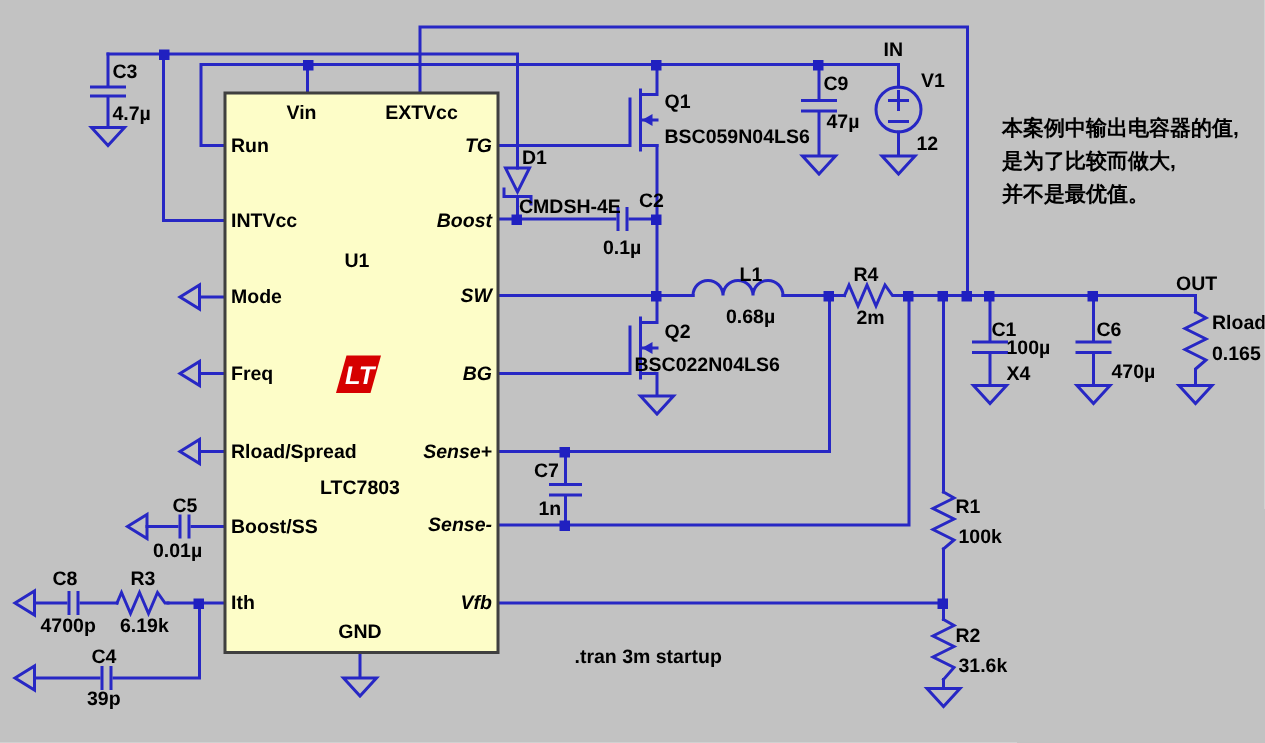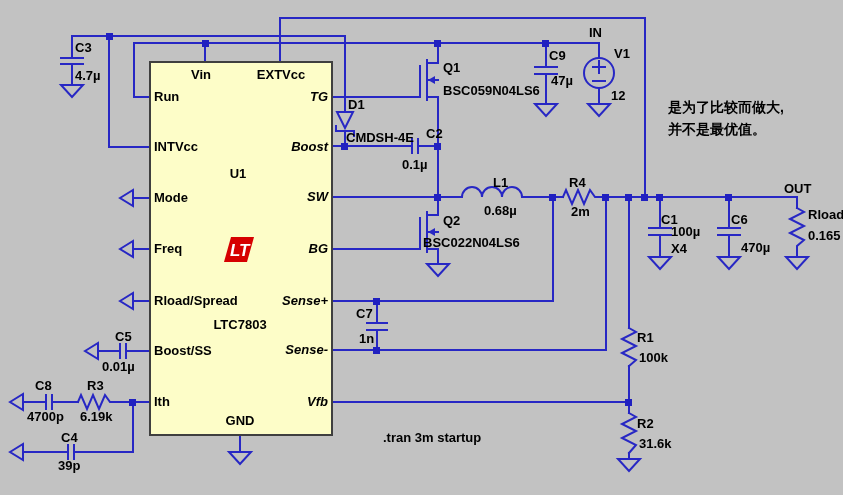--- a/index.html
+++ b/index.html
@@ -263,16 +263,17 @@
   <div class="lbl" style="left:27px;top:409px">4700p</div>
 
   <div class="lbl" style="left:87px;top:378px">R3</div>
   <div class="lbl" style="left:80px;top:409px">6.19k</div>
 
   <div class="lbl" style="left:61px;top:430px">C4</div>
   <div class="lbl" style="left:58px;top:458px">39p</div>
 
   <div class="lbl" style="left:383px;top:430px">.tran 3m startup</div>
 
+  <div class="lbl cjk" style="left:668px;top:74px">本案例中输出电容器的值,</div>
   <div class="lbl cjk" style="left:668px;top:96px">是为了比较而做大,</div>
   <div class="lbl cjk" style="left:668px;top:118px">并不是最优值。</div>
 
 </div>
 
 </body></html>

